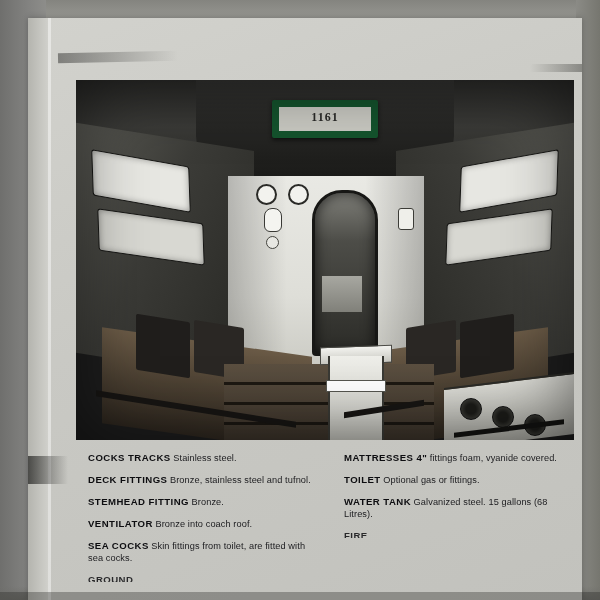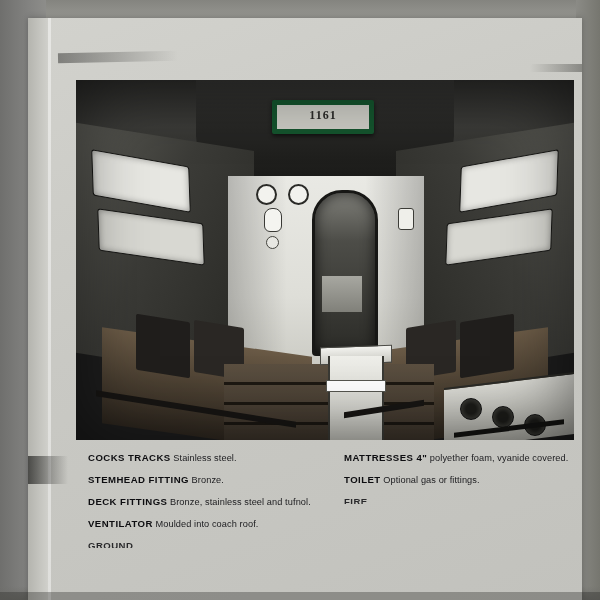--- a/index.html
+++ b/index.html
@@ -114,21 +114,21 @@
     left: 120px; top: 0; width: 258px; height: 96px;
     background: linear-gradient(to bottom, #323230, #1b1b19);
     border-radius: 0 0 40px 40px;
   }
   
   .hatch-plaque {
     position: absolute;
     left: 196px; top: 20px;
     width: 92px; height: 24px;
     background: #c9c9c2;
-    border: 5px solid #14532d;
+    border: 7px solid #14532d;
     border-radius: 2px;
     box-shadow: 0 2px 4px rgba(0,0,0,0.6);
   }
   .hatch-plaque span {
     display: block;
     text-align: center;
     line-height: 20px;
     font-size: 12px;
     letter-spacing: 1px;
     color: #2a2a28;
@@ -457,45 +457,53 @@
     </div>
 
     <div class="specs">
 
       <div class="col">
         <div class="spec-row">
           <span class="spec-term">COCKS TRACKS</span>
           <span class="spec-desc">Stainless steel.</span>
         </div>
         <div class="spec-row">
+          <span class="spec-term">DECK FITTINGS</span>
+          <span class="spec-desc">Bronze, stainless steel and tufnol.</span>
+        </div>
+        <div class="spec-row">
           <span class="spec-term">STEMHEAD FITTING</span>
           <span class="spec-desc">Bronze.</span>
         </div>
         <div class="spec-row">
-          <span class="spec-term">DECK FITTINGS</span>
-          <span class="spec-desc">Bronze, stainless steel and tufnol.</span>
-        </div>
-        <div class="spec-row">
           <span class="spec-term">VENTILATOR</span>
-          <span class="spec-desc">Moulded into coach roof.</span>
+          <span class="spec-desc">Bronze into coach roof.</span>
+        </div>
+        <div class="spec-row">
+          <span class="spec-term">SEA COCKS</span>
+          <span class="spec-desc">Skin fittings from toilet, are fitted with sea cocks.</span>
         </div>
         <div class="spec-row clipped">
           <span class="spec-term">GROUND</span>
         </div>
       </div>
 
       <div class="col">
         <div class="spec-row">
           <span class="spec-term">MATTRESSES 4"</span>
-          <span class="spec-desc">polyether foam, vyanide covered.</span>
+          <span class="spec-desc">fittings foam, vyanide covered.</span>
         </div>
         <div class="spec-row">
           <span class="spec-term">TOILET</span>
           <span class="spec-desc">Optional gas or fittings.</span>
         </div>
+        <div class="spec-row">
+          <span class="spec-term">WATER TANK</span>
+          <span class="spec-desc">Galvanized steel. 15 gallons (68 Litres).</span>
+        </div>
         <div class="spec-row clipped">
           <span class="spec-term">FIRE</span>
         </div>
       </div>
 
     </div>
   </div>
 
   <div class="dark-bar-bottom"></div>
 </div>

